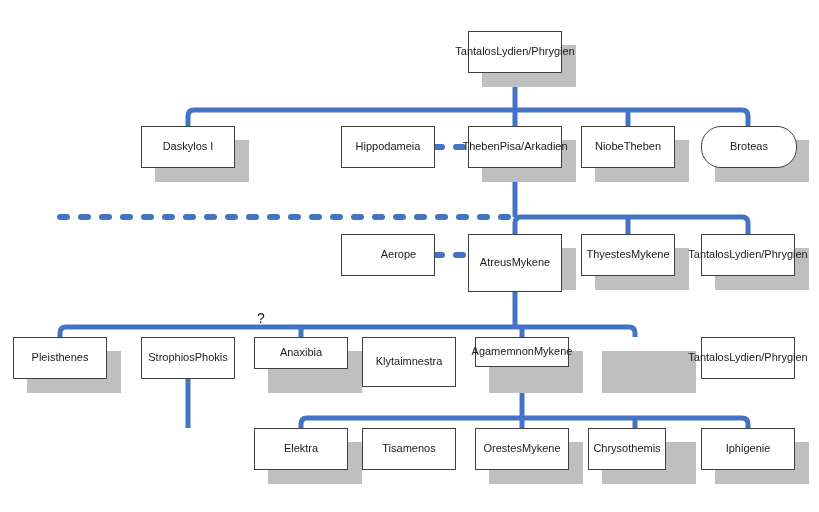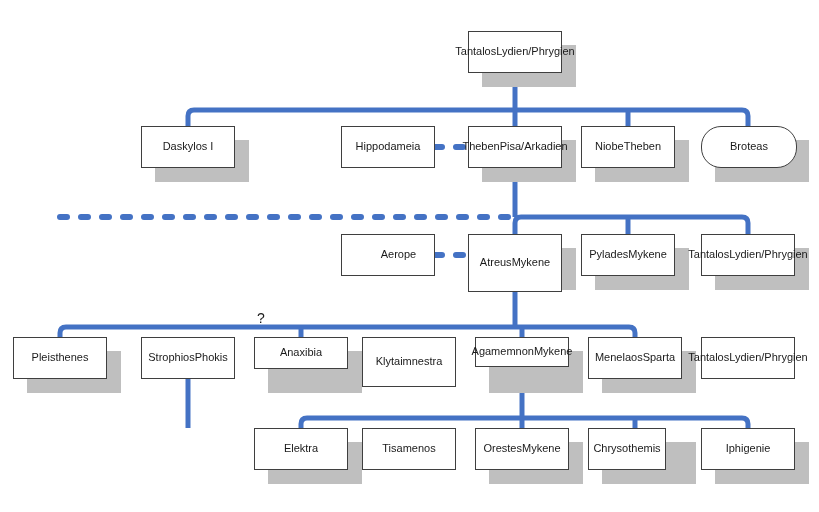--- a/index.html
+++ b/index.html
@@ -114,21 +114,21 @@
       <span class="ln">Broteas</span>
     </div>
     <div class="node" style="left: 341px; top: 234px; width: 94px; height: 42px; border-color: rgb(63, 63, 63); background: rgb(255, 255, 255); color: rgb(26, 26, 26); padding-left: 21px;">
       <span class="ln">Aerope</span>
     </div>
     <div class="node" style="left: 468px; top: 234px; width: 94px; height: 58px; border-color: rgb(63, 63, 63); background: rgb(255, 255, 255); color: rgb(26, 26, 26);">
       <span class="ln">Atreus</span>
       <span class="ln">Mykene</span>
     </div>
     <div class="node" style="left: 581px; top: 234px; width: 94px; height: 42px; border-color: rgb(63, 63, 63); background: rgb(255, 255, 255); color: rgb(26, 26, 26);">
-      <span class="ln">Pylades</span>
+      <span class="ln">Thyestes</span>
       <span class="ln">Mykene</span>
     </div>
     <div class="node" style="left: 701px; top: 234px; width: 94px; height: 42px; border-color: rgb(63, 63, 63); background: rgb(255, 255, 255); color: rgb(26, 26, 26);">
       <span class="ln">Tantalos</span>
       <span class="ln">Lydien/Phrygien</span>
     </div>
     <div class="node" style="left: 13px; top: 337px; width: 94px; height: 42px; border-color: rgb(63, 63, 63); background: rgb(255, 255, 255); color: rgb(26, 26, 26);">
       <span class="ln">Pleisthenes</span>
     </div>
     <div class="node" style="left: 141px; top: 337px; width: 94px; height: 42px; border-color: rgb(63, 63, 63); background: rgb(255, 255, 255); color: rgb(26, 26, 26);">
@@ -137,24 +137,20 @@
     </div>
     <div class="node" style="left: 254px; top: 337px; width: 94px; height: 32px; border-color: rgb(63, 63, 63); background: rgb(255, 255, 255); color: rgb(26, 26, 26);">
       <span class="ln">Anaxibia</span>
     </div>
     <div class="node" style="left: 362px; top: 337px; width: 94px; height: 50px; border-color: rgb(63, 63, 63); background: rgb(255, 255, 255); color: rgb(26, 26, 26);">
       <span class="ln">Klytaimnestra</span>
     </div>
     <div class="node" style="left: 475px; top: 337px; width: 94px; height: 30px; border-color: rgb(63, 63, 63); background: rgb(255, 255, 255); color: rgb(26, 26, 26);">
       <span class="ln">Agamemnon</span>
       <span class="ln">Mykene</span>
-    </div>
-    <div class="node" style="left: 588px; top: 337px; width: 94px; height: 42px; border-color: rgb(63, 63, 63); background: rgb(255, 255, 255); color: rgb(26, 26, 26);">
-      <span class="ln">Menelaos</span>
-      <span class="ln">Sparta</span>
     </div>
     <div class="node" style="left: 701px; top: 337px; width: 94px; height: 42px; border-color: rgb(63, 63, 63); background: rgb(255, 255, 255); color: rgb(26, 26, 26);">
       <span class="ln">Tantalos</span>
       <span class="ln">Lydien/Phrygien</span>
     </div>
     <div class="node" style="left: 254px; top: 428px; width: 94px; height: 42px; border-color: rgb(63, 63, 63); background: rgb(255, 255, 255); color: rgb(26, 26, 26);">
       <span class="ln">Elektra</span>
     </div>
     <div class="node" style="left: 362px; top: 428px; width: 94px; height: 42px; border-color: rgb(63, 63, 63); background: rgb(255, 255, 255); color: rgb(26, 26, 26);">
       <span class="ln">Tisamenos</span>

